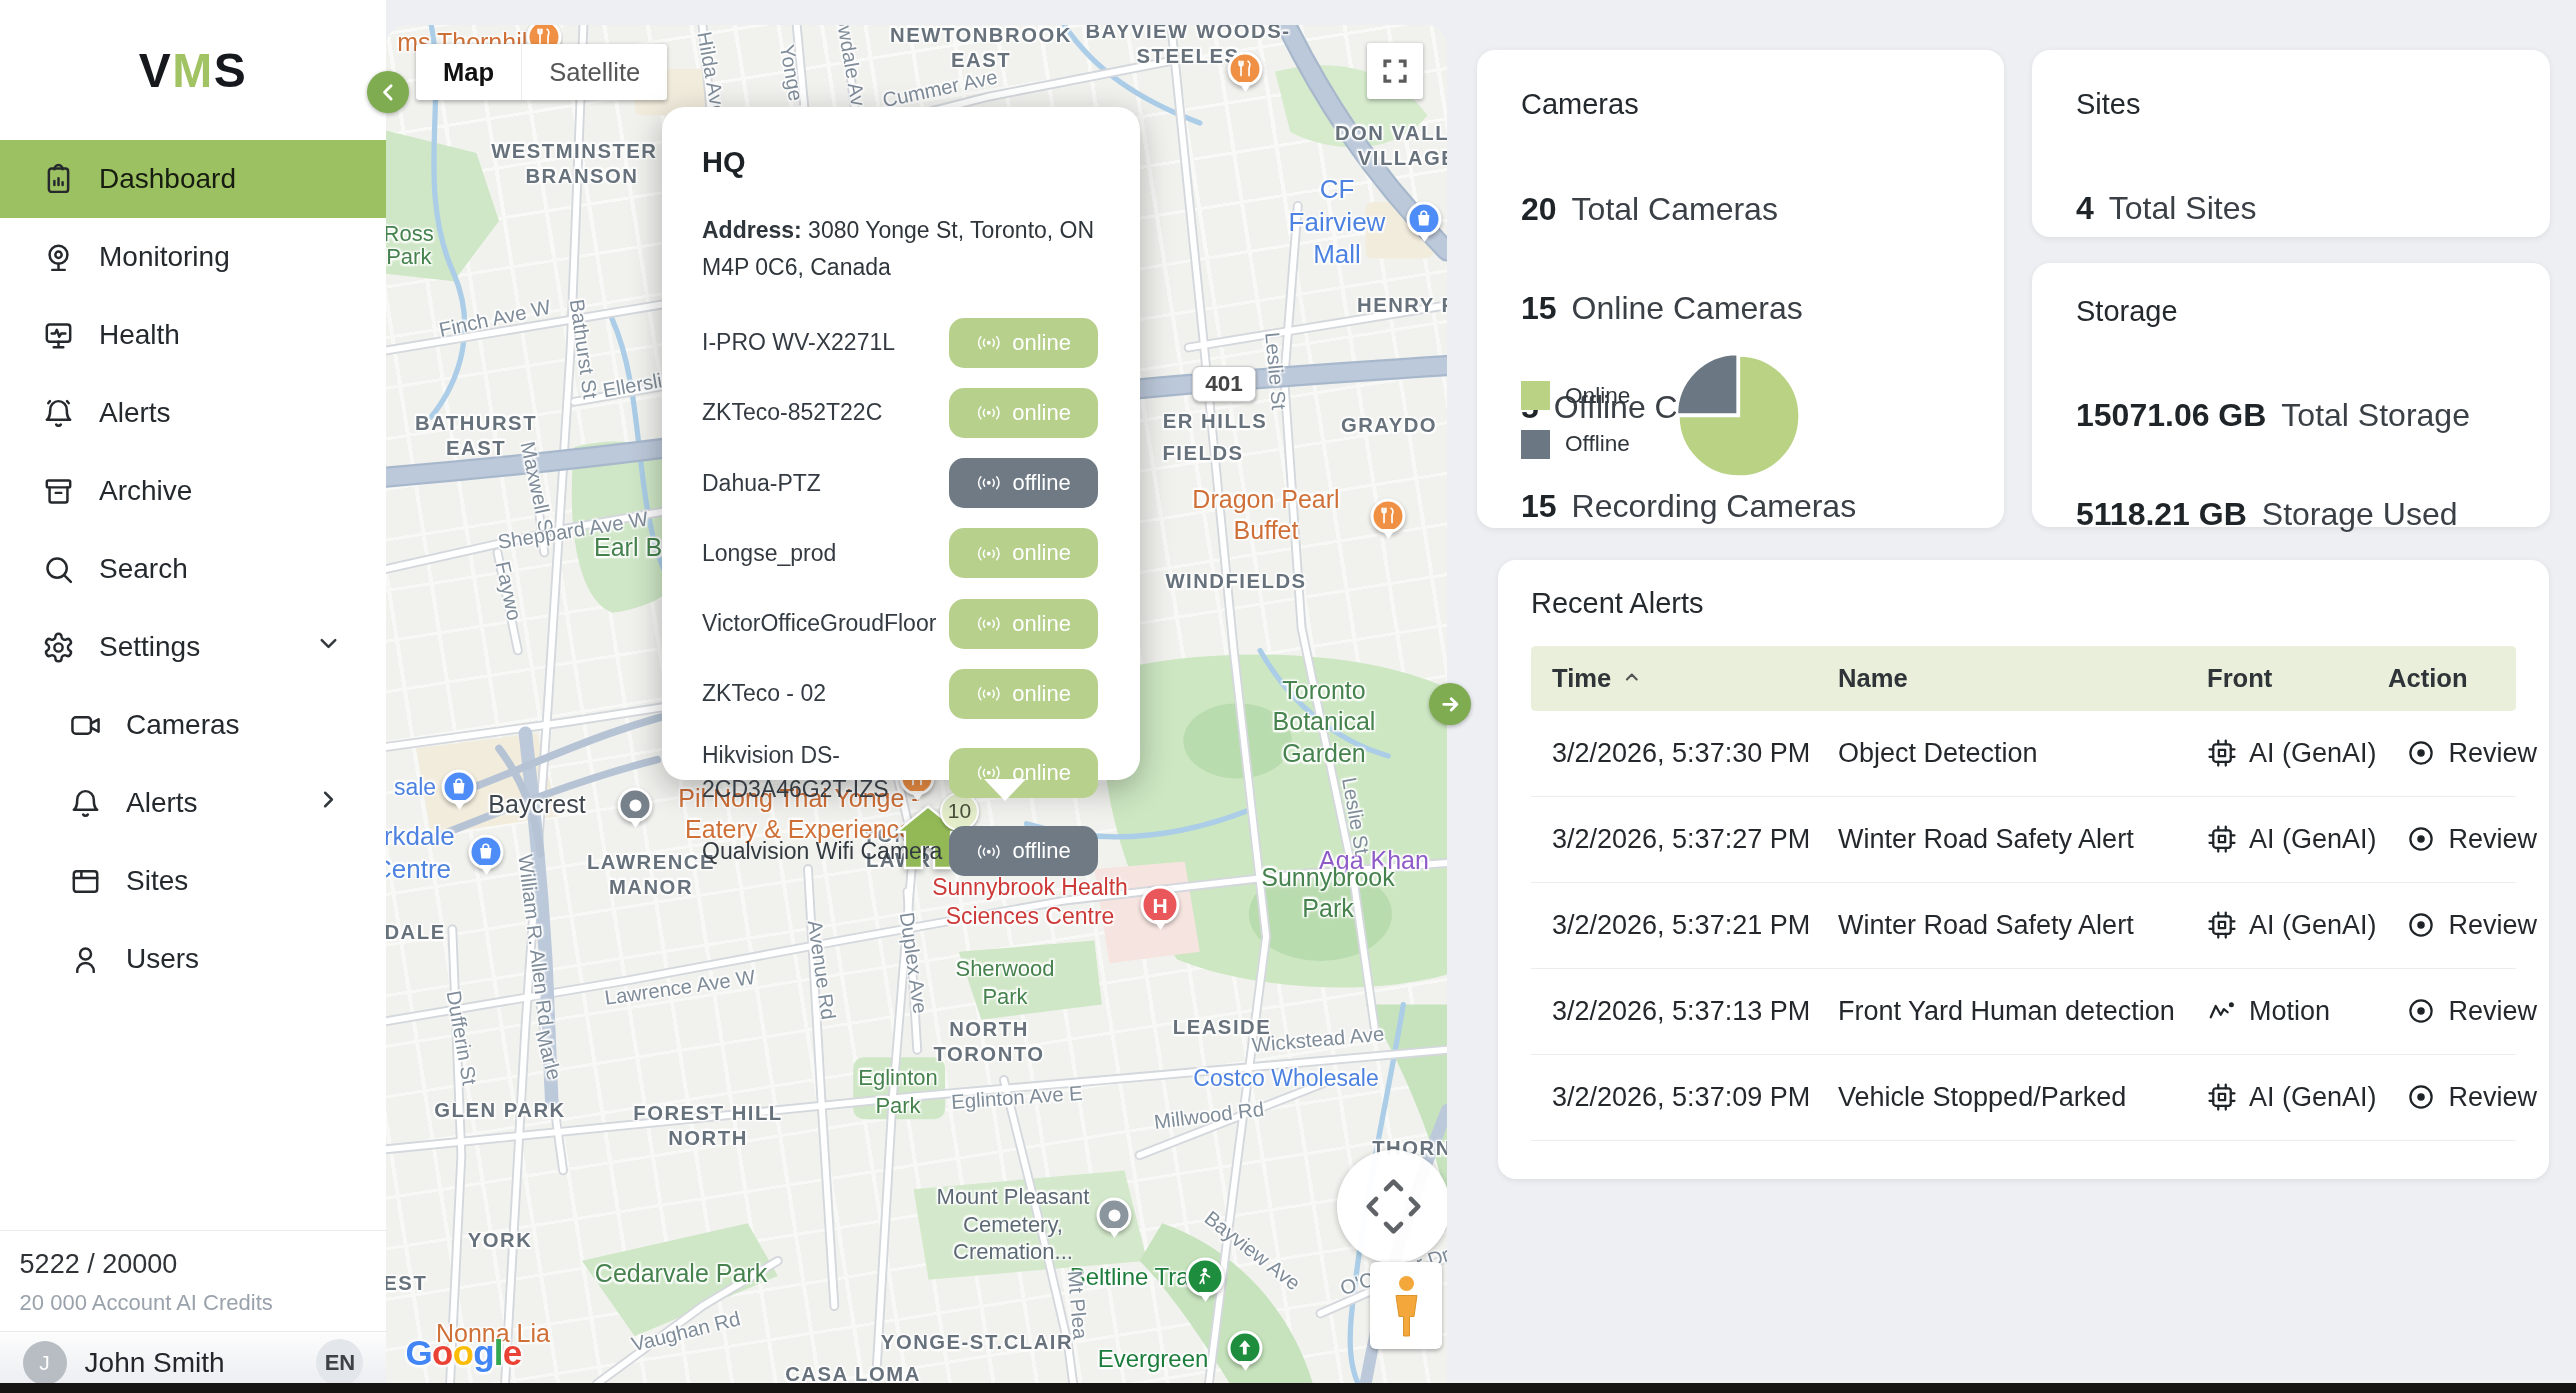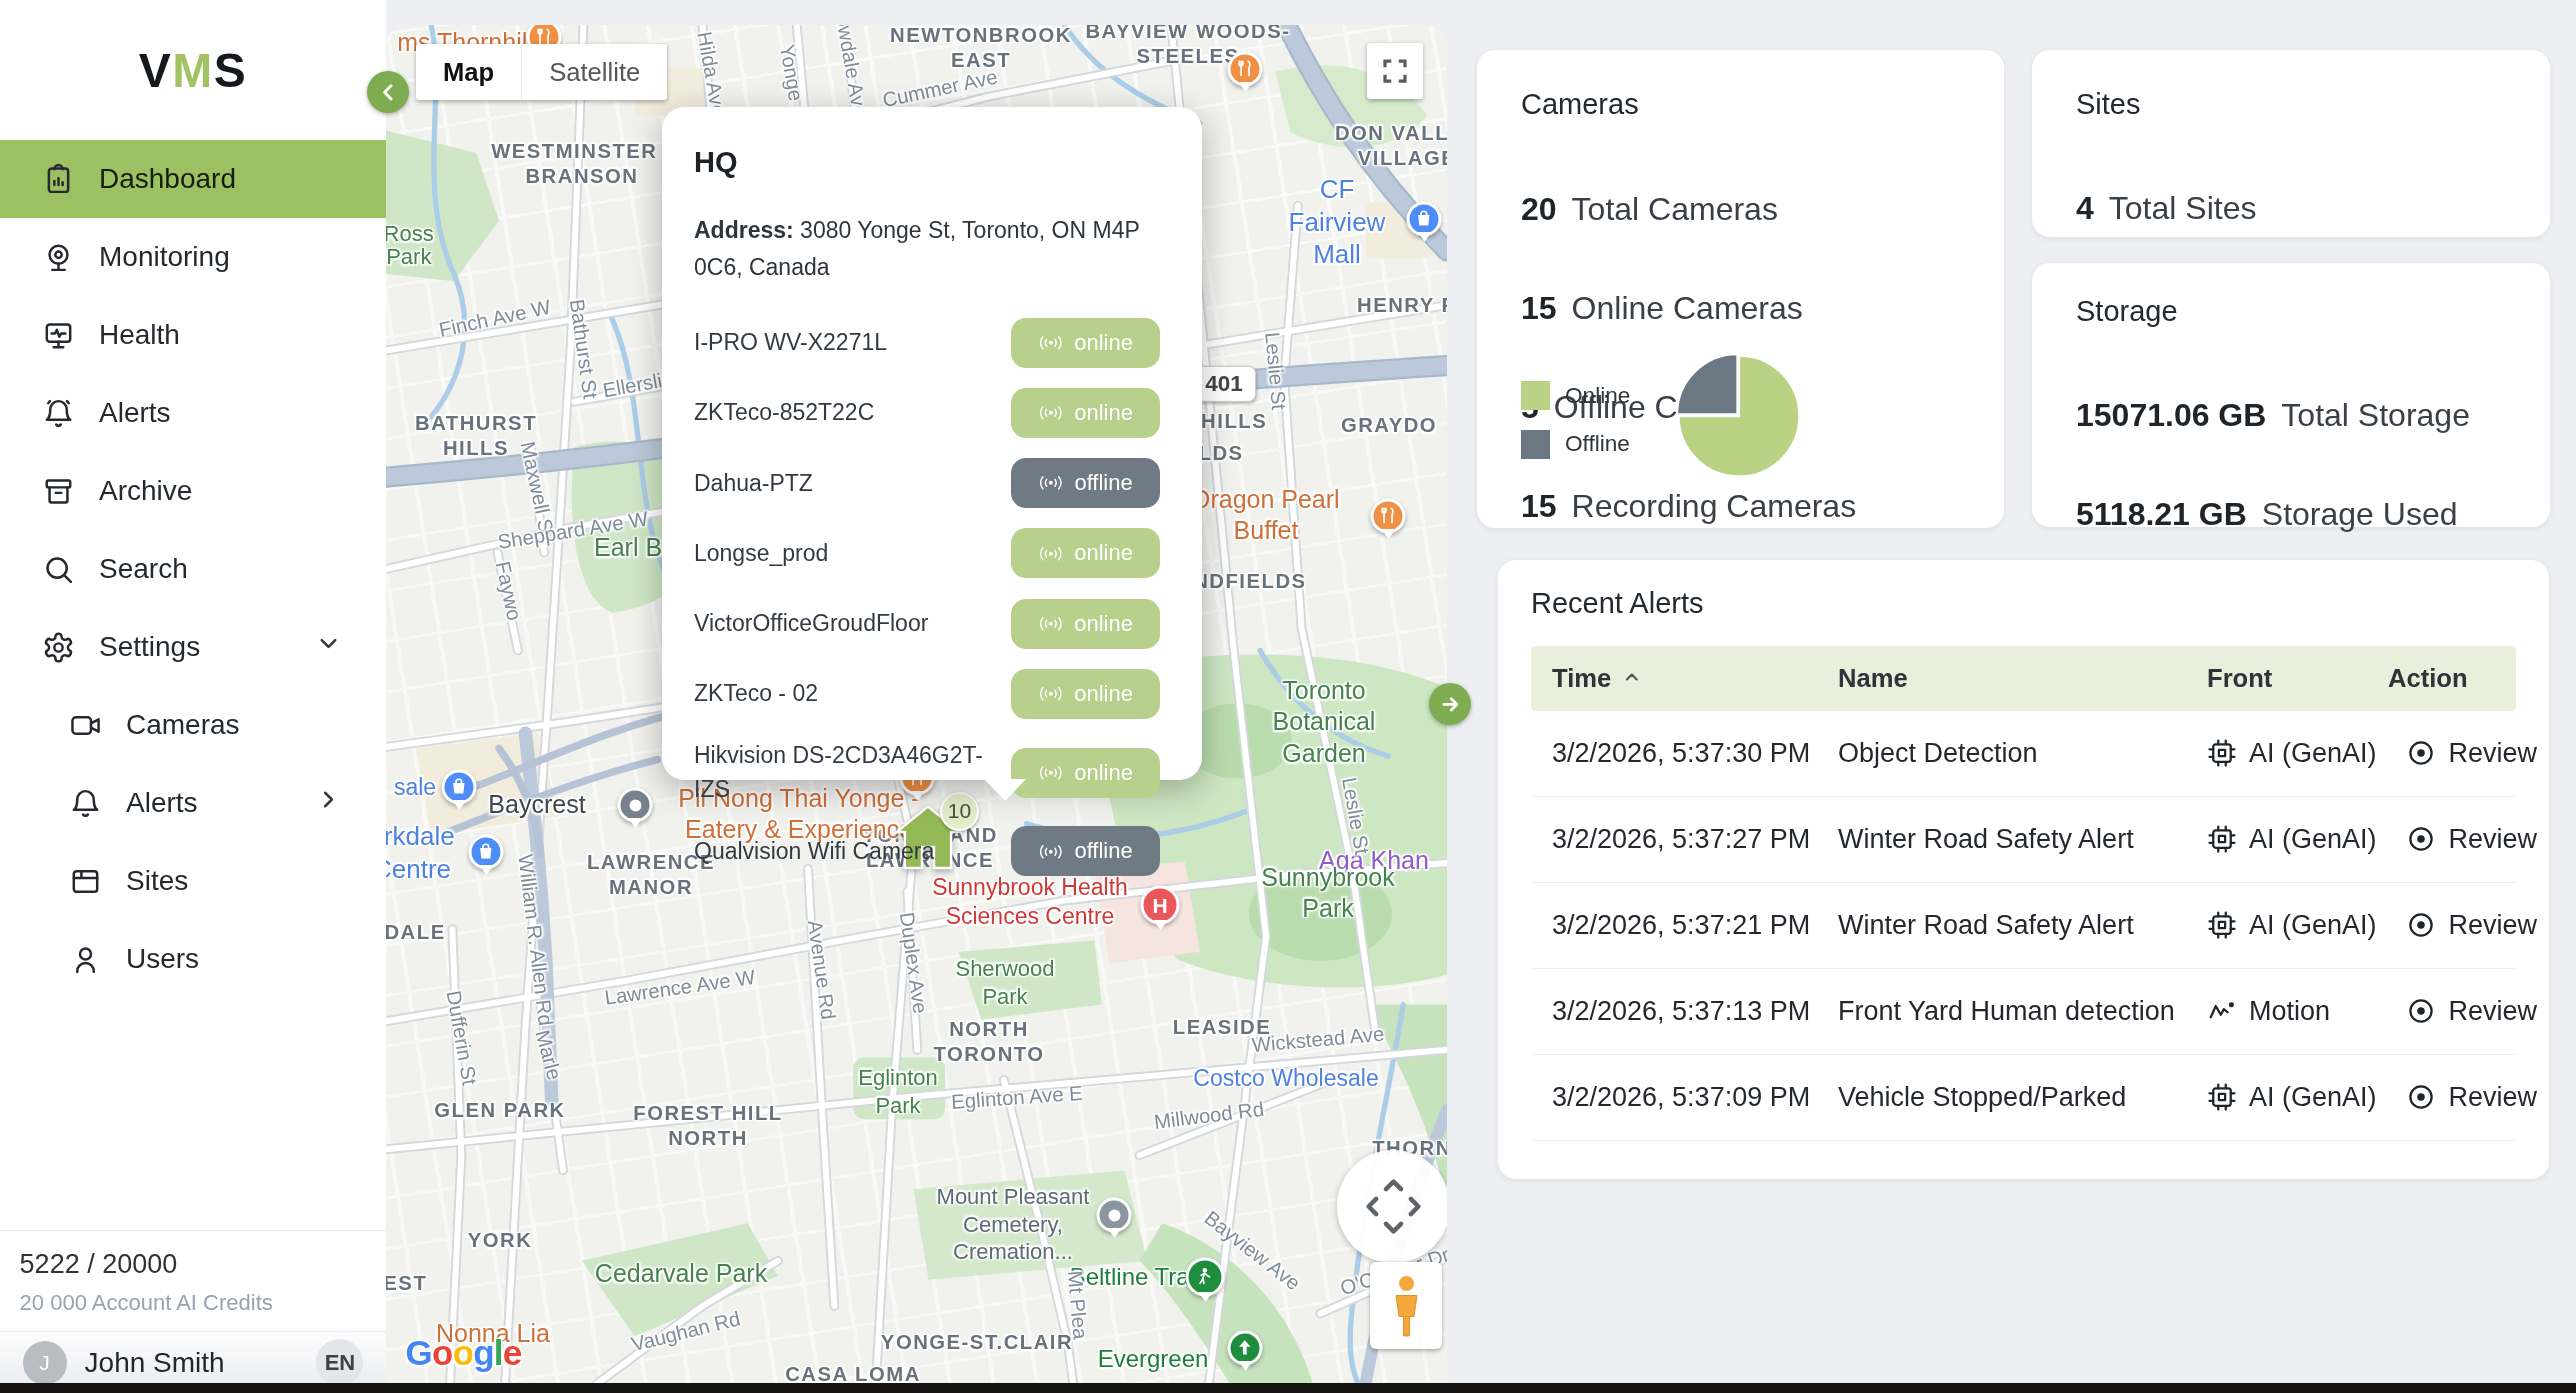--- a/index.html
+++ b/index.html
@@ -62,22 +62,22 @@
   .mk-trail { background:#1e8e3e; width:39px; height:39px; }
   .mk-park-pin { background:#1e8e3e; }
   .mk-poi-dot { background:#76818b; }
   .mk-poi-dot i, .mk-cemetery i { width:12px; height:12px; background:#fff; border-radius:50%; }
 
   .hq-marker { position:absolute; left:506px; top:777px; z-index:9; cursor:pointer; }
   .hq-marker svg { width:72px; height:69px; filter:drop-shadow(0 2.3px 3px rgba(0,0,0,.35)); }
   .cluster-badge { position:absolute; left:48px; top:-10.5px; width:39px; height:39px; border-radius:50%; background:#e3edca; border:2.3px solid #fff; color:#49503a; font-size:21px; display:flex; align-items:center; justify-content:center; box-shadow:0 1.5px 3.8px rgba(0,0,0,.3); }
 
   
-  .popup { position:absolute; left:276px; top:82px; width:540px; height:673px; background:#fff; border-radius:22.6px; z-index:40;
-           box-shadow:0 9px 33px rgba(0,0,0,.28); padding:39px 42px 30px 32px; }
+  .popup { position:absolute; left:276px; top:82px; width:478px; height:673px; background:#fff; border-radius:22.6px; z-index:40;
+           box-shadow:0 9px 33px rgba(0,0,0,.28); padding:39px 42px 30px 40px; }
   .popup::after { content:""; position:absolute; left:322px; top:100%; border:21px solid transparent; border-top:22.6px solid #fff; margin-top:-1.5px; }
   .popup h3 { font-size:29px; font-weight:600; color:#1d2226; margin-bottom:33px; }
   .popup .addr { font-size:23px; color:#2e353b; line-height:1.6; margin-bottom:32px; }
   .popup .addr b { font-weight:700; }
   .cam-list { display:flex; flex-direction:column; gap:20.3px; }
   .cam-row { display:flex; align-items:center; justify-content:space-between; min-height:50px; }
   .cam-name { font-size:23px; color:#333a41; max-width:294px; line-height:1.45; }
   .badge { width:149px; height:50px; border-radius:15px; display:flex; align-items:center; justify-content:center; gap:10.5px; color:#fff; font-size:22px; flex:0 0 149px; }
   .badge.online { background:#b7d08c; }
   .badge.offline { background:#6f7a85; }
@@ -391,21 +391,21 @@
       <div class="ml poi-blue" style="left: 29px; top: 762px; transform: translate(-50%, -50%);">sale</div>
       <div class="ml poi-blue lg" style="left: 26px; top: 827px; width: 128px; transform: translate(-50%, -50%);">orkdale Centre</div>
       <div class="ml area" style="left: 265px; top: 850px; width: 181px; transform: translate(-50%, -50%);">LAWRENCE MANOR</div>
       <div class="ml area" style="left: 21px; top: 908px; transform: translate(-50%, -50%);">KDALE</div>
       <div class="ml street" style="left: 149px; top: 915px; transform: translate(-50%, -50%) rotate(83deg);">William R. Allen Rd</div>
       <div class="ml street" style="left: 294px; top: 963px; transform: translate(-50%, -50%) rotate(-8deg);">Lawrence Ave W</div>
       <div class="ml street" style="left: 75px; top: 1013px; transform: translate(-50%, -50%) rotate(80deg);">Dufferin St</div>
       <div class="ml street" style="left: 162px; top: 1030px; transform: translate(-50%, -50%) rotate(75deg);">Marle</div>
       <div class="ml area" style="left: 114px; top: 1086px; transform: translate(-50%, -50%);">GLEN PARK</div>
       <div class="ml area" style="left: 322px; top: 1101px; width: 151px; transform: translate(-50%, -50%);">FOREST HILL NORTH</div>
-      <div class="ml area" style="left: 90px; top: 411px; width: 166px; transform: translate(-50%, -50%);">BATHURST HILLS</div>
+      <div class="ml area" style="left: 90px; top: 411px; width: 166px; transform: translate(-50%, -50%);">BATHURST EAST</div>
       <div class="ml street" style="left: 109px; top: 294px; transform: translate(-50%, -50%) rotate(-12deg);">Finch Ave W</div>
       <div class="ml street" style="left: 197px; top: 324px; transform: translate(-50%, -50%) rotate(82deg);">Bathurst St</div>
       <div class="ml street" style="left: 252px; top: 360px; transform: translate(-50%, -50%) rotate(-10deg);">Ellerslie</div>
       <div class="ml street" style="left: 151px; top: 465px; transform: translate(-50%, -50%) rotate(78deg);">Maxwell St</div>
       <div class="ml street" style="left: 187px; top: 506px; transform: translate(-50%, -50%) rotate(-9deg);">Sheppard Ave W</div>
       <div class="ml street" style="left: 122px; top: 566px; transform: translate(-50%, -50%) rotate(78deg);">Faywo</div>
       <div class="ml park lg" style="left: 249px; top: 523px; transform: translate(-50%, -50%);">Earl Ba</div>
       <div class="ml park" style="left: 22.6px; top: 209px; transform: translate(-50%, -50%);">Ross</div>
       <div class="ml park" style="left: 13.6px; top: 232px; transform: translate(-50%, -50%);">d Park</div>
       <div class="ml street" style="left: 325px; top: 49px; transform: translate(-50%, -50%) rotate(80deg);">Hilda Ave</div>

